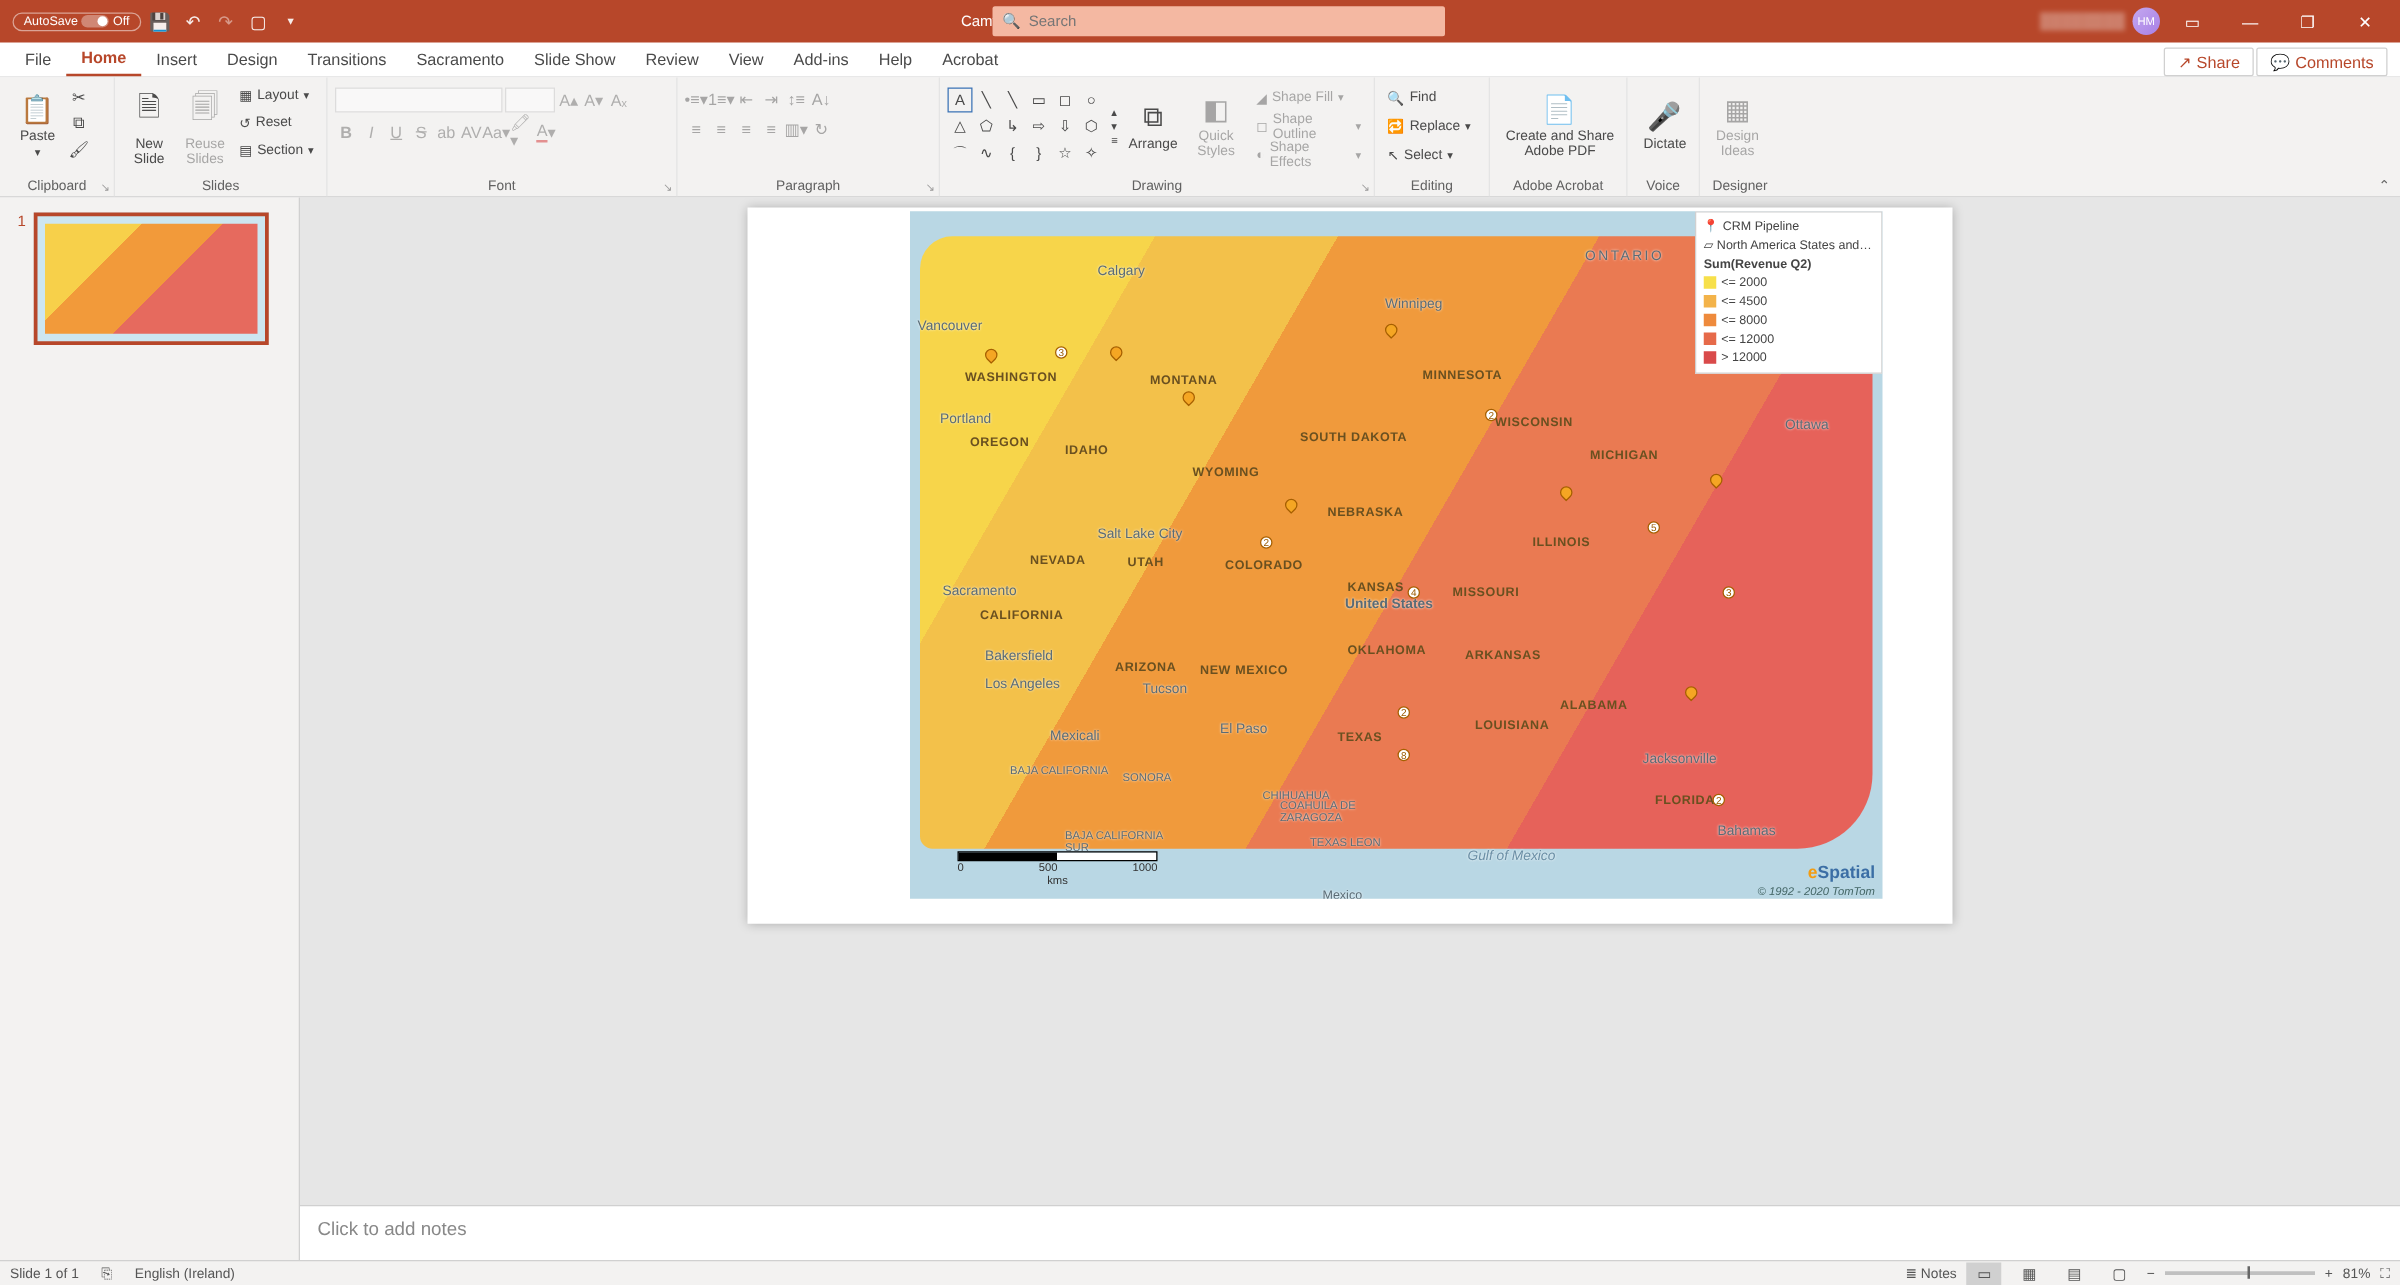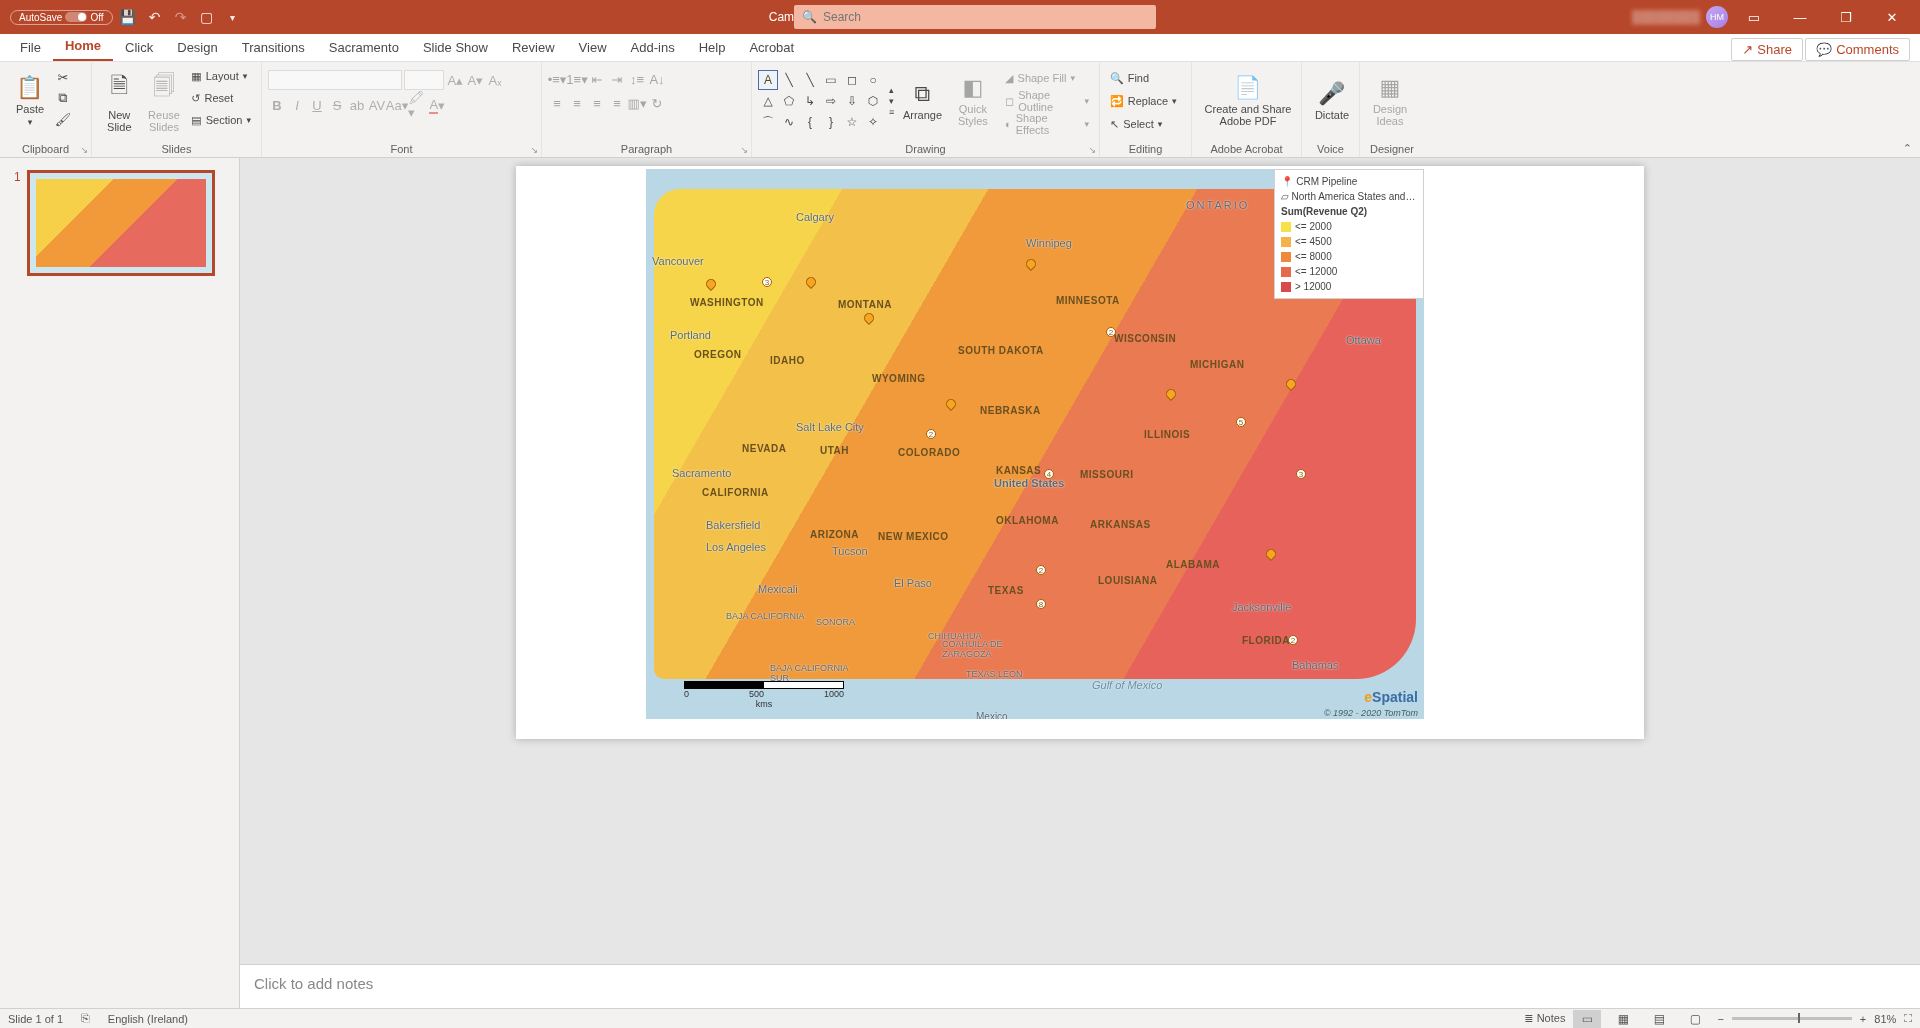--- a/index.html
+++ b/index.html
@@ -49,21 +49,21 @@
 
     
     .workarea { position:absolute; top:158px; bottom:20px; left:0; right:0; display:flex; }
     .thumb-pane { width:240px; background:#f3f2f1; border-right:1px solid #d0d0d0; padding:12px 14px; }
     .thumb-wrap { display:flex; gap:6px; }
     .thumb-num { font-size:12px; color:#b7472a; }
     .thumb { width:188px; height:106px; border:3px solid #b7472a; background:#cde6f0; position:relative; overflow:hidden; }
     .thumb-inner{position:absolute;inset:6px;background:linear-gradient(135deg,#f7d04a 0 30%,#f29a3a 30% 55%,#e66a5e 55% 100%);}
 
     .slide-scroll { flex:1; background:#e6e6e6; display:flex; align-items:flex-start; justify-content:center; overflow:auto; padding-top:8px; }
-    .slide { width:1128px; height:573px; background:#fff; box-shadow:0 0 8px rgba(0,0,0,.25); position:relative; }
+    .slide { width:964px; height:573px; background:#fff; box-shadow:0 0 8px rgba(0,0,0,.25); position:relative; }
     .map-area{ position:absolute; left:130px; top:3px; width:778px; height:550px; background:#b9d7e4; overflow:hidden; }
     .country{ position:absolute; inset:20px 8px 40px 8px; background:linear-gradient(120deg,#f7d54a 0 18%, #f3c14a 18% 32%, #f09a3c 32% 52%, #ea7a52 52% 72%, #e6625a 72% 100%); border-radius:26px 14px 60px 10px; filter:blur(.3px); }
     .city{ position:absolute; font-size:11px; color:#5a6b75; font-weight:500; text-shadow:0 0 2px #fff; }
     .mlabel{ position:absolute; font-size:10px; letter-spacing:.5px; color:#6a5020; font-weight:600; text-transform:uppercase; }
     .legend{ position:absolute; right:0; top:0; width:150px; background:#fff; border:1px solid #d0d0d0; padding:4px 6px; font-size:10px; line-height:1.5; color:#444; }
     .legend .sw{ display:inline-block; width:10px; height:10px; margin-right:4px; vertical-align:middle; }
     .credit{ position:absolute; right:6px; bottom:1px; font-size:9px; color:#466;font-style:italic; }
     .brand{ position:absolute; right:6px; bottom:14px; font-size:14px; font-weight:700; }
     .brand b{ color:#f39c12; }
     .brand i{ color:#3b6ea5; font-style:normal; }
@@ -120,21 +120,21 @@
     <div class="winbtn">▭</div>
     <div class="winbtn">—</div>
     <div class="winbtn">❐</div>
     <div class="winbtn close">✕</div>
   </div>
 </div>
 
 <div class="ribbon-tabs">
   <div class="ribbon-tab">File</div>
   <div class="ribbon-tab active">Home</div>
-  <div class="ribbon-tab">Click</div>
+  <div class="ribbon-tab">Insert</div>
   <div class="ribbon-tab">Design</div>
   <div class="ribbon-tab">Transitions</div>
   <div class="ribbon-tab">Sacramento</div>
   <div class="ribbon-tab">Slide Show</div>
   <div class="ribbon-tab">Review</div>
   <div class="ribbon-tab">View</div>
   <div class="ribbon-tab">Add-ins</div>
   <div class="ribbon-tab">Help</div>
   <div class="ribbon-tab">Acrobat</div>
   <div class="ribbon-right">

